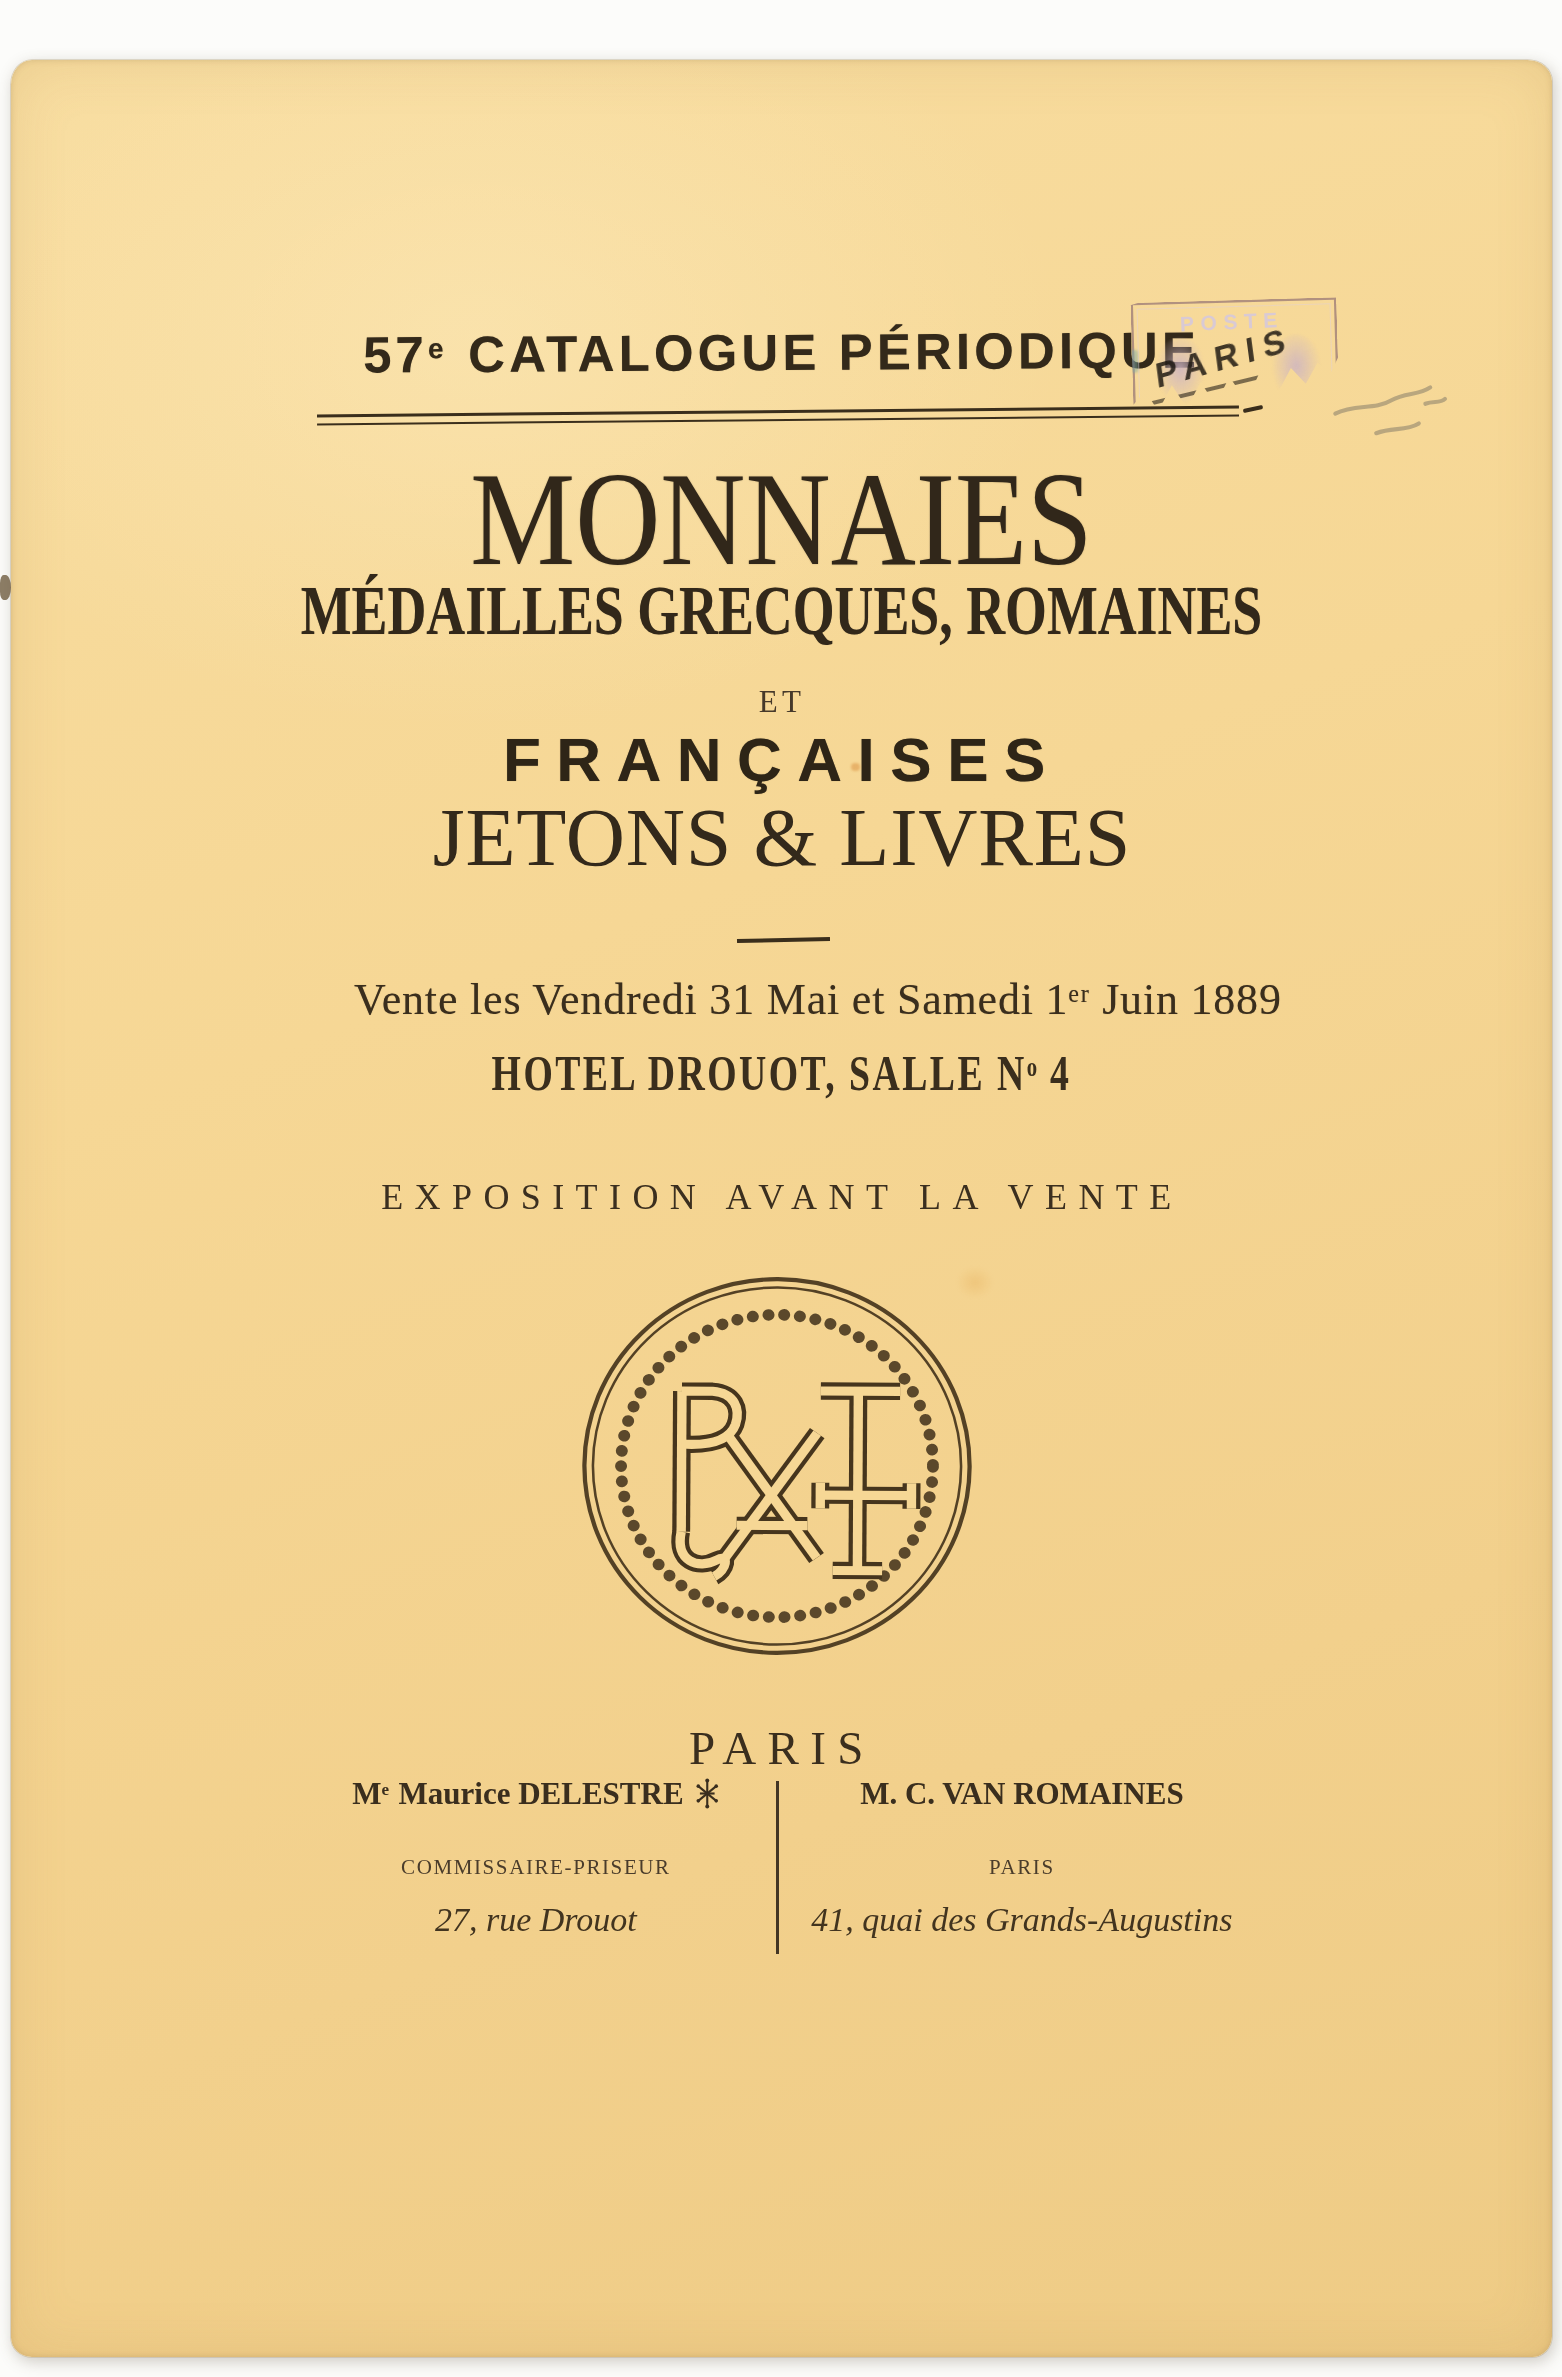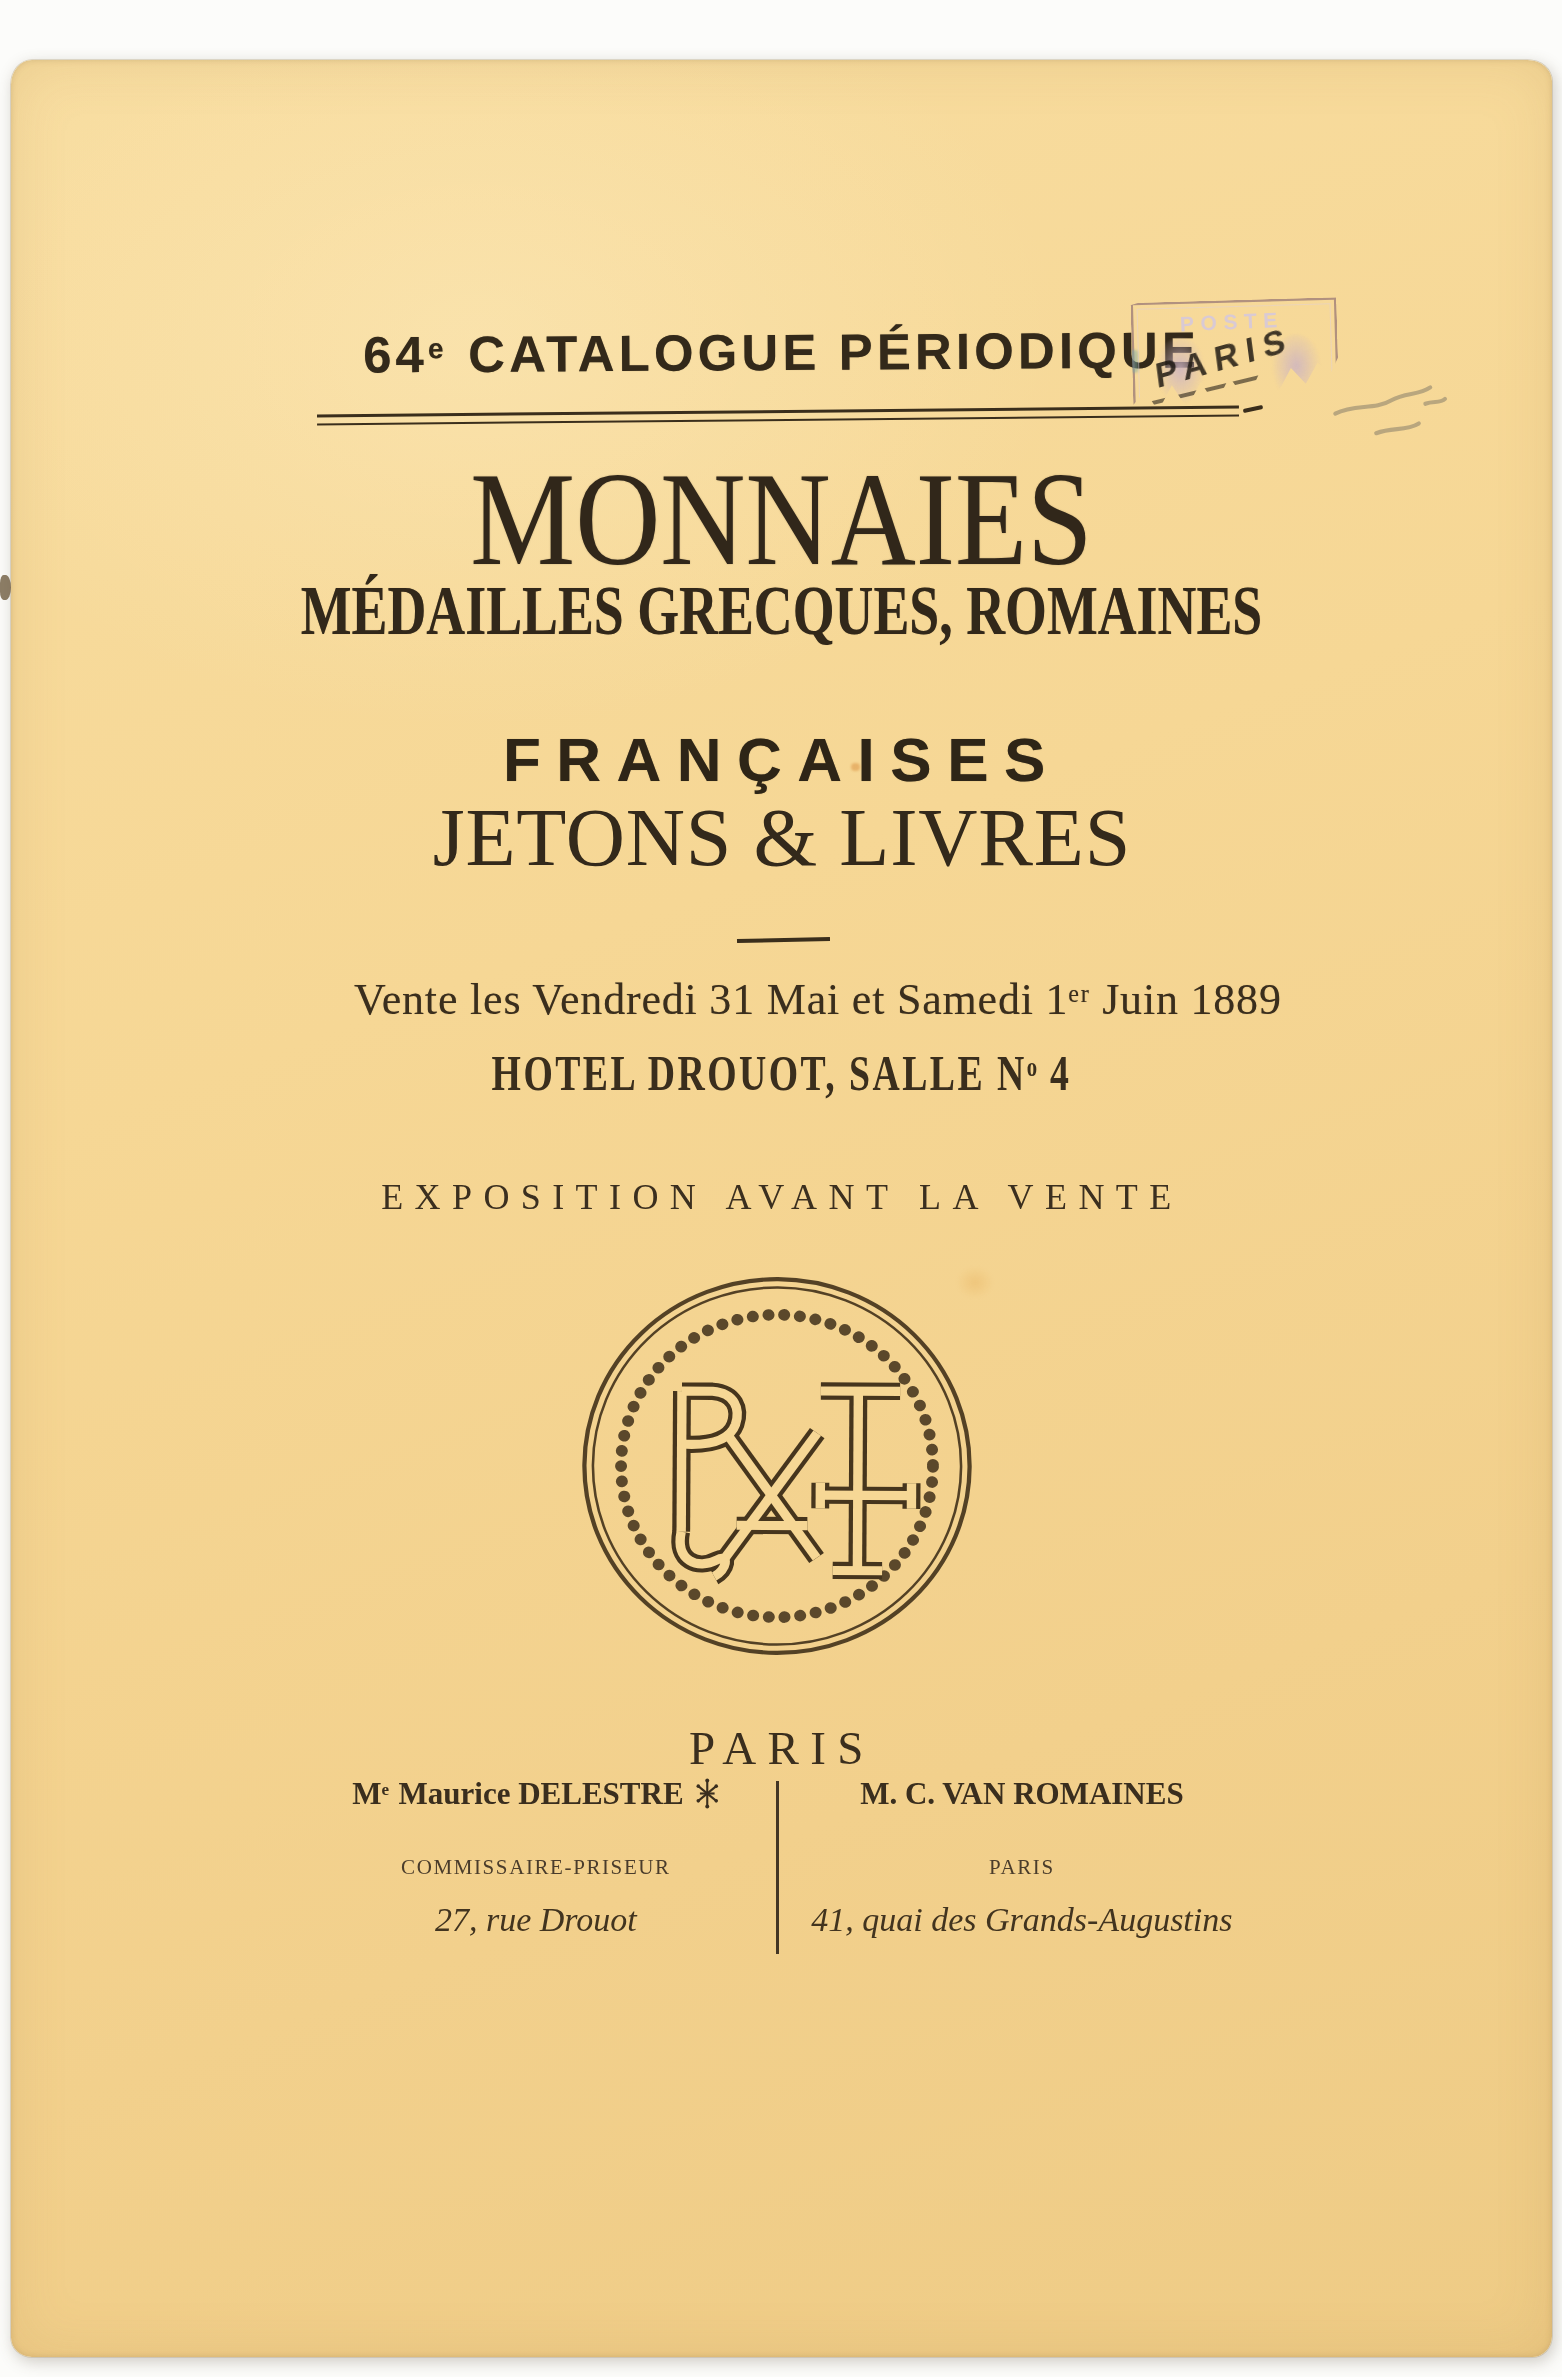--- a/index.html
+++ b/index.html
@@ -111,27 +111,28 @@
   .stain2{ position:absolute; left:840px; top:703px; width:8.2px; height:8.2px; border-radius:50%;
     background:#d98f3f; opacity:.5; filter:blur(0.8px); }
 </style>
 </head>
 <body>
 
 <div class="photo">
   <div class="paper">
 
     <div class="ctr line-header">
-      <span>64</span><span class="sup">e</span><span class="hsp">CATALOGUE PÉRIODIQUE</span>
+      <span>57</span><span class="sup">e</span><span class="hsp">CATALOGUE PÉRIODIQUE</span>
     </div>
     <div class="header-rule"></div>
     <div class="rule-dash"></div>
 
     <div class="ctr ink t-monnaies">MONNAIES</div>
     <div class="ctr ink t-medailles">MÉDAILLES GRECQUES, ROMAINES</div>
+    <div class="ctr ink t-et">ET</div>
     <div class="ctr ink t-francaises">FRANÇAISES</div>
     <div class="ctr ink t-jetons">JETONS &amp; LIVRES</div>
 
     <div class="section-rule"></div>
 
     <div class="ctr t-date">
       <span>Vente les Vendredi 31 Mai et Samedi 1</span><span class="sup">er</span><span> Juin 1889</span>
     </div>
     <div class="ctr t-venue">
       <span>HOTEL DROUOT, SALLE N</span><span class="sup">o</span><span> 4</span>

